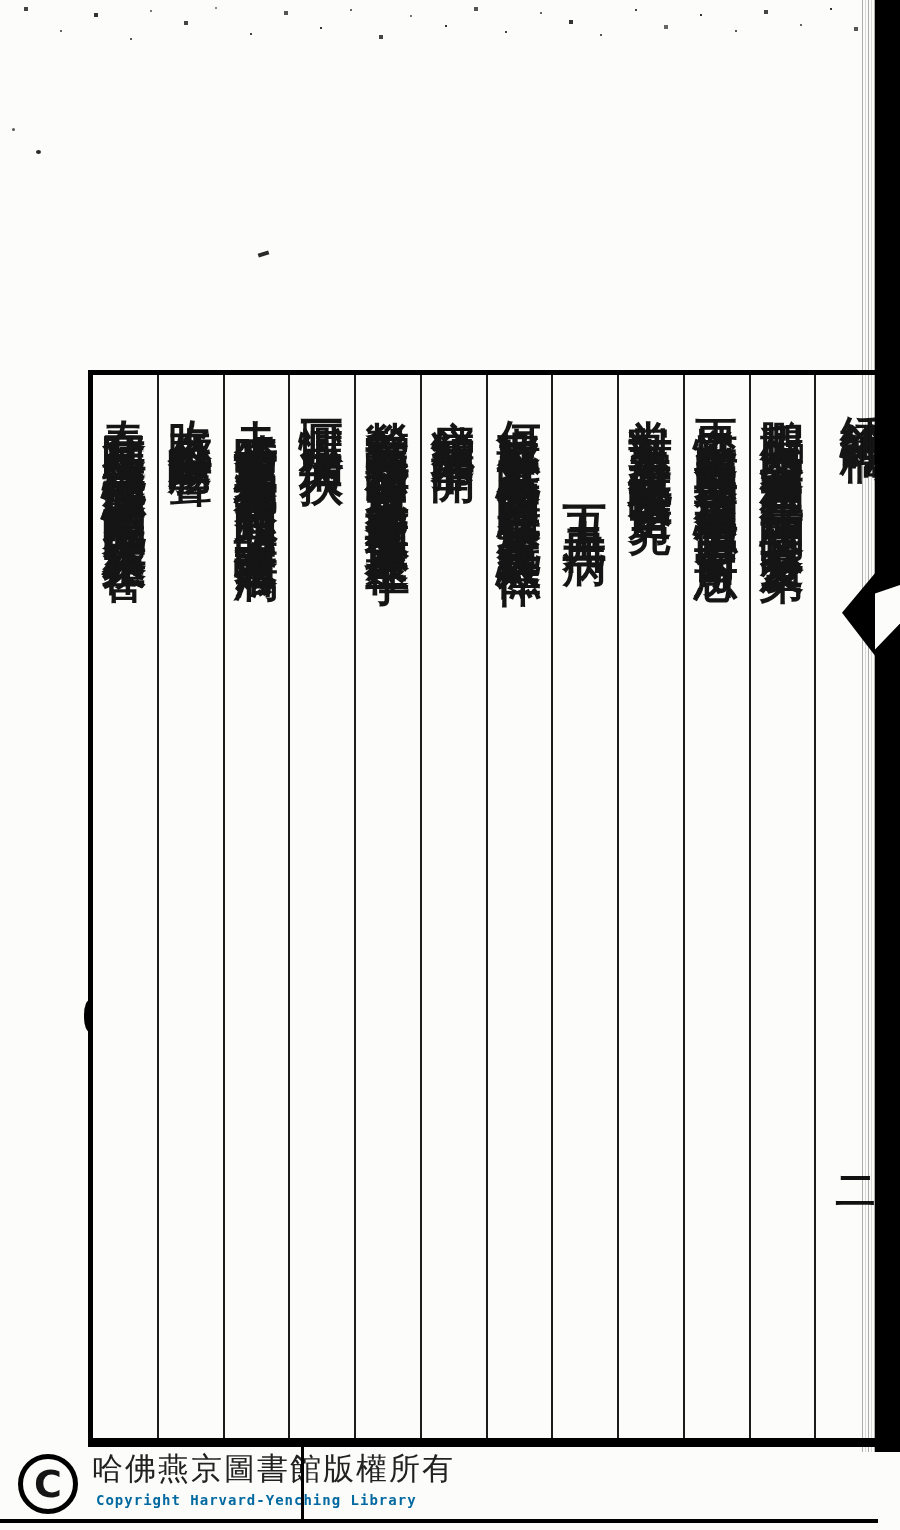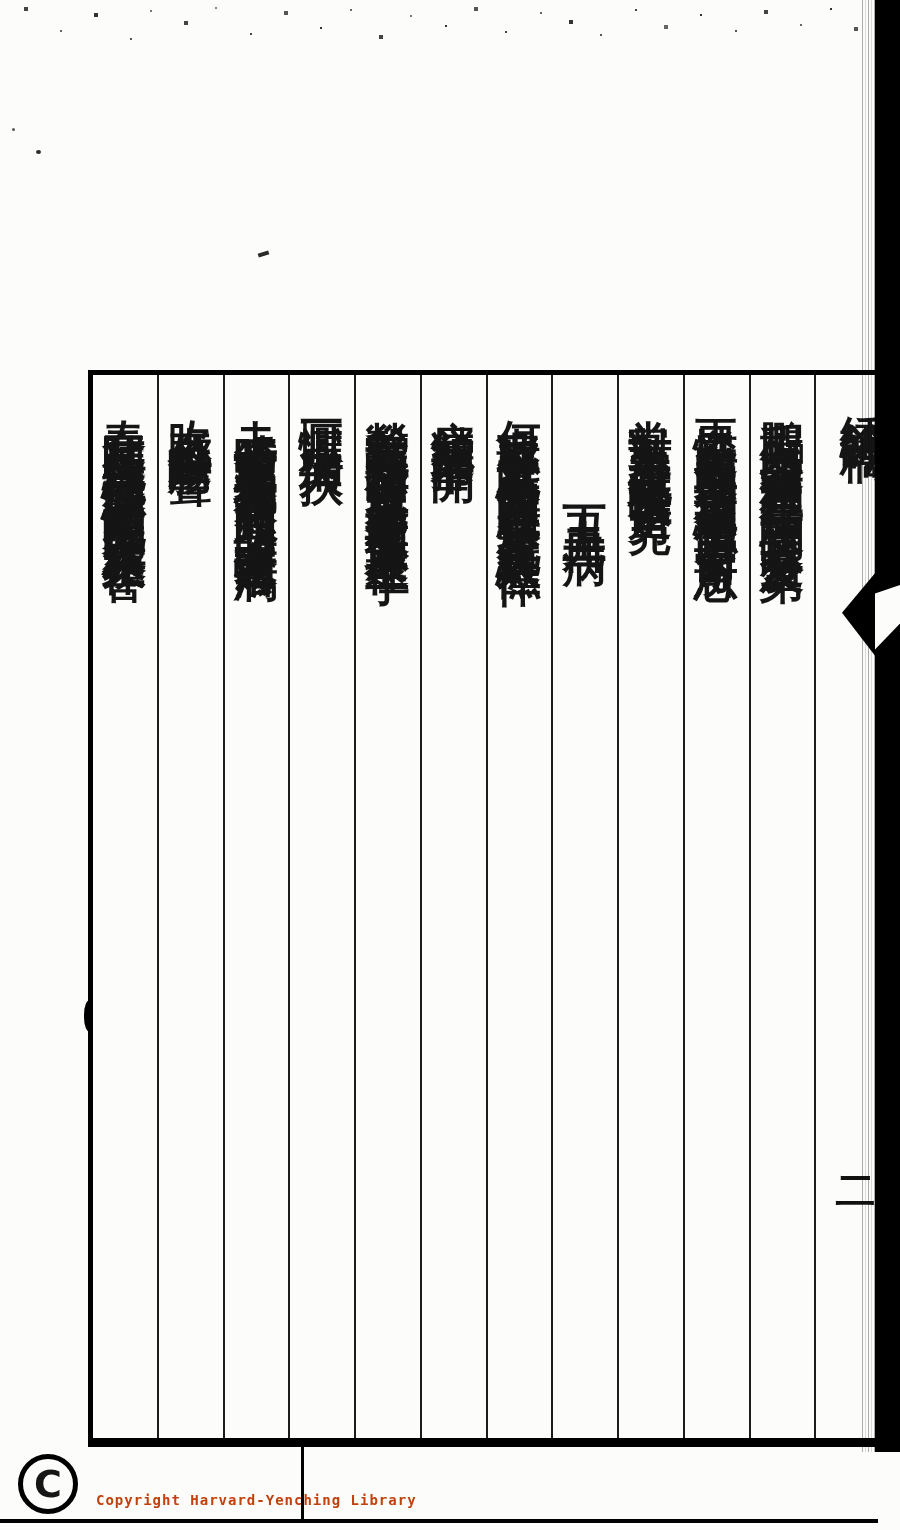--- a/index.html
+++ b/index.html
@@ -91,21 +91,21 @@
     display:flex;align-items:center;justify-content:center;
     font-size:38px;font-weight:bold;font-family:"DejaVu Sans","Liberation Sans",sans-serif;
   }
   .stamp .cn{
     position:absolute;left:92px;top:8px;
     font-size:31px;letter-spacing:2px;color:#222;font-weight:normal;
     font-family:"DejaVu Serif","Liberation Serif",serif;
   }
   .stamp .en{
     position:absolute;left:96px;top:52px;
-    font-size:14px;font-weight:bold;color:#c2410c;letter-spacing:1px;
+    font-size:14px;font-weight:bold;color:#0369a1;letter-spacing:1px;
     font-family:"DejaVu Sans Mono","Liberation Mono",monospace;
   }
   .stamp .v-rule{position:absolute;left:301px;top:3px;width:3px;height:80px;background:#000;}
   .stamp .h-rule{position:absolute;left:0;top:79px;width:878px;height:4px;background:#000;}
 </style>
 </head>
 <body>
 
 <div class="page">
 
@@ -141,18 +141,19 @@
     <div class="col">吹來都是斷腸聲</div>
 
     <div class="col">
       <span>春寒陣</span><span class="faded">陣</span><span>繞簾櫳病怯心驚怕曉風問疾人來須作答</span>
     </div>
 
   </div>
 
   <div class="stamp">
     <div class="c-circle">C</div>
+    <div class="cn">哈佛燕京圖書館版權所有</div>
     <div class="en">Copyright Harvard-Yenching Library</div>
     <div class="v-rule"></div>
     <div class="h-rule"></div>
   </div>
 
 </div>
 
 </body></html>

